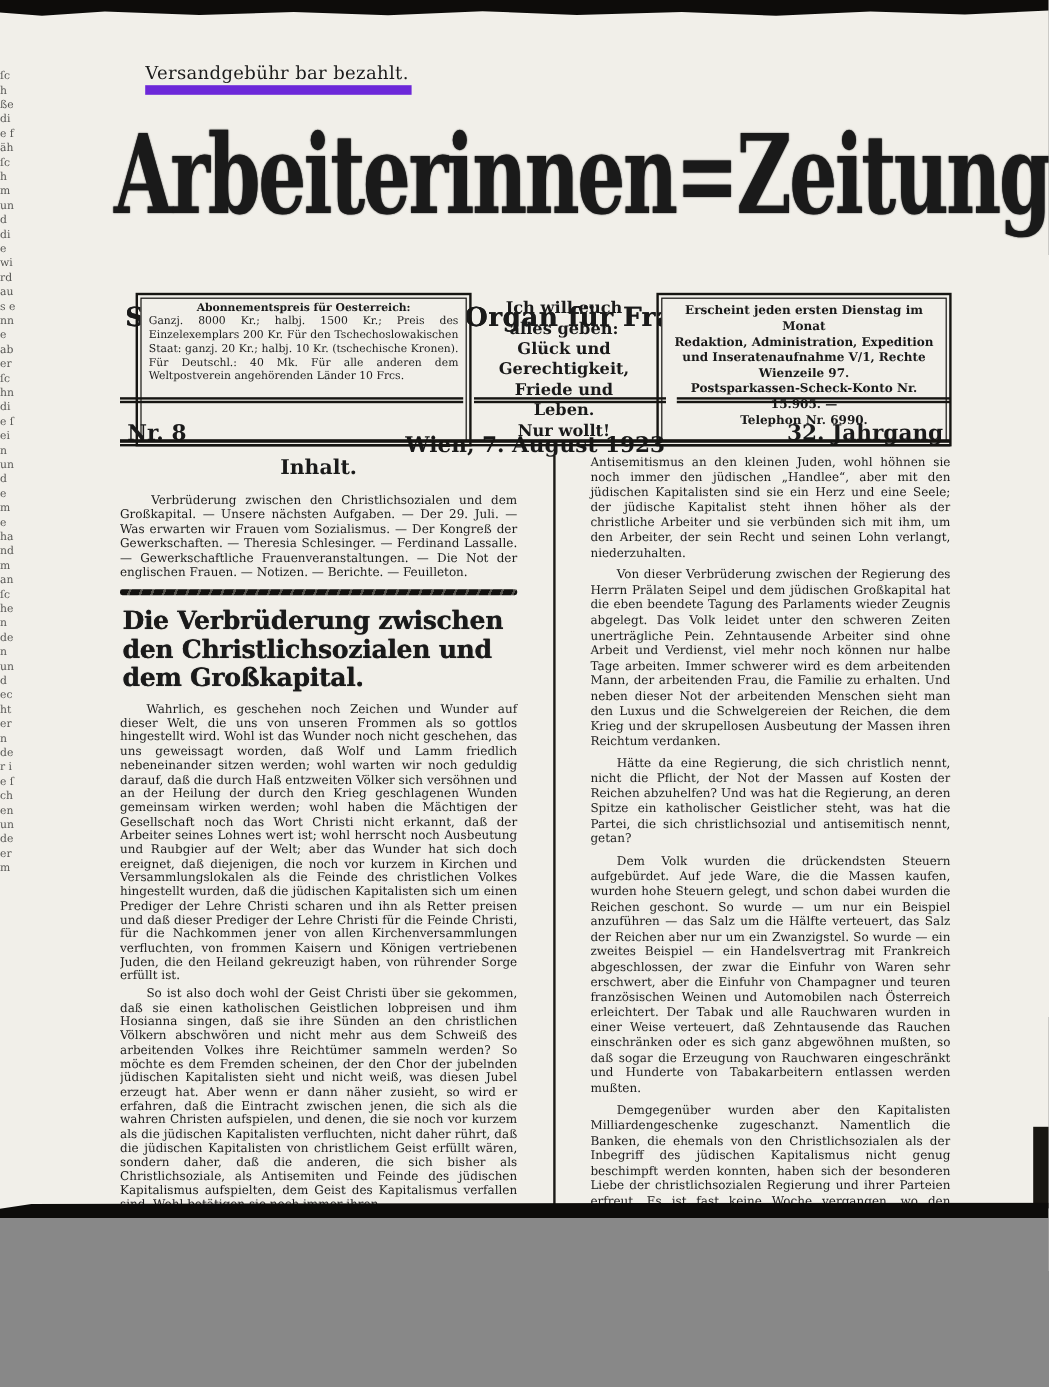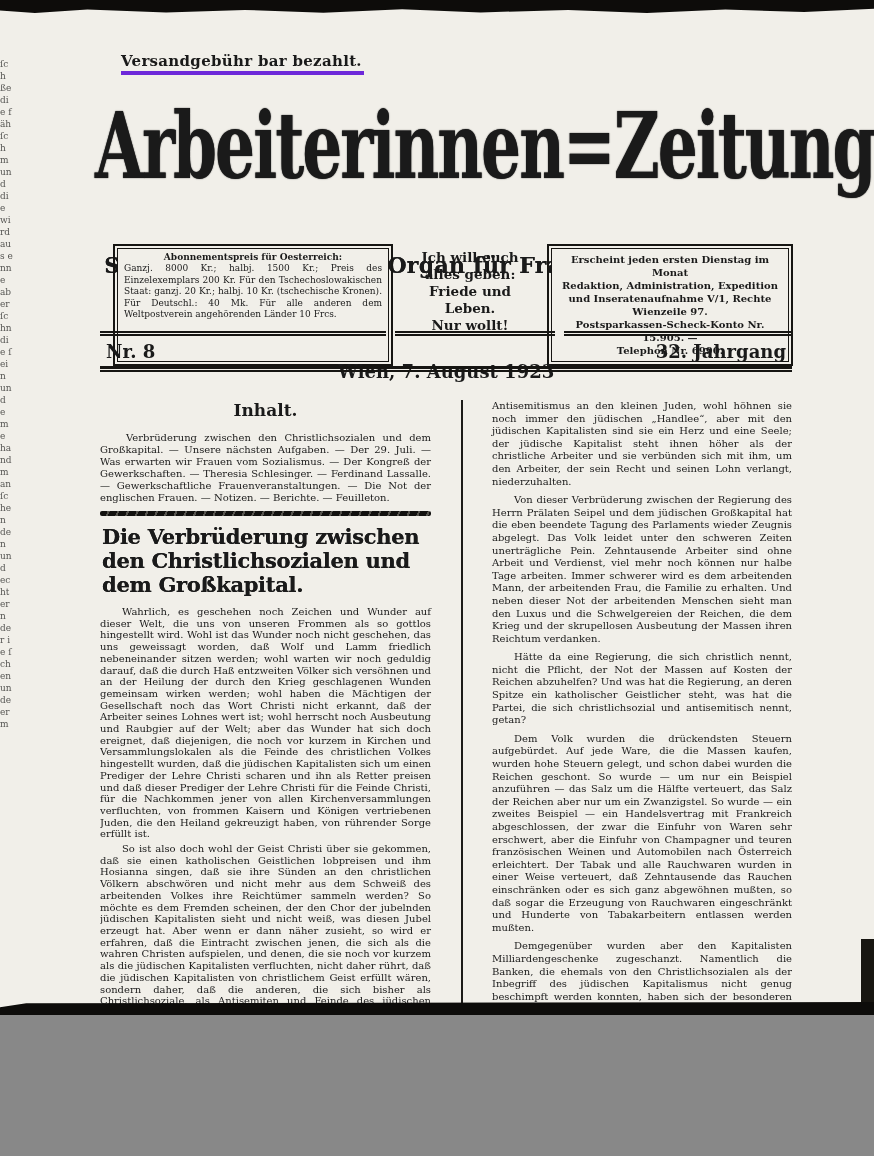--- a/index.html
+++ b/index.html
@@ -16,22 +16,22 @@
   .torn-bottom { position:absolute; left:0; bottom:0; width:874px; height:13px; background:#0d0c0a;
     clip-path: polygon(0 40%,3% 10%,100% 0,100% 100%,0 100%); }
   .right-edge-strip { position:absolute; right:0; bottom:8px; width:13px; height:68px; background:#181611; }
   .edge-strip {
     position:absolute; left:0; top:58px; width:13px; height:1050px; overflow:hidden;
     font-size:9px; line-height:12px; color:#3a3a38; word-break:break-all;
     filter:blur(0.45px); opacity:0.85;
   }
   
   .mail-note {
-    position:absolute; left:121px; top:52px; font-weight:bold; font-size:15px;
-    border-bottom:4px solid #6d28d9; padding:0 2px 1px 0; letter-spacing:0.3px;
+    position:absolute; left:121px; top:52px; font-weight:normal; font-size:15px;
+    border-bottom:8px solid #6d28d9; padding:0 2px 1px 0; letter-spacing:0.3px;
   }
   .masthead {
     position:absolute; left:95px; top:92px; width:700px; margin:0; text-align:center;
     font-size:63px; font-weight:bold; letter-spacing:-2px; white-space:nowrap;
     transform:scaleY(1.45); transform-origin:top center; text-shadow:0 0 1px #111;
   }
   .subtitle {
     position:absolute; left:100px; top:212px; width:692px; text-align:center;
     font-weight:bold; font-size:22px; letter-spacing:0.3px; text-shadow:0 0 0.5px #222;margin-top:40px;
   }
@@ -44,30 +44,30 @@
   .sub-box .box-title { display:block; text-align:center; font-weight:bold; }
   .motto { flex:1; text-align:center; font-weight:bold; font-size:13.5px; line-height:17px; padding-top:1px; }
   .motto .m0 { font-size:15px; }
   .pub-box { width:238px; padding:4px 6px; font-size:10px; line-height:13px; text-align:center; font-weight:bold; }
   
   .rule-row { position:absolute; left:100px; width:692px; display:flex; gap:9px; }
   .rr-top { top:331px; }
   .double-rule { height:5px; border-top:2px solid #161512; border-bottom:2px solid #161512; box-sizing:border-box; }
   .seg1 { width:286px; } .seg2 { width:160px; } .seg3 { flex:1; }
   .dateline {
-    position:absolute; left:100px; top:338px; width:692px; display:flex; align-items:flex-start;
+    position:absolute; left:100px; top:338px; width:692px; display:flex; align-items:center;
     font-weight:bold; font-size:18px; padding:3px 6px 0; box-sizing:border-box;
   }
   .dl-issue { flex:1; text-align:left; }
   .dl-date  { flex:1.3; text-align:center;margin-top:20px; }
   .dl-vol   { flex:1; text-align:right; }
   .rule-below { position:absolute; left:100px; top:366px; width:692px; height:6px;
     border-top:3px solid #161512; border-bottom:2px solid #161512; box-sizing:border-box; }
   
-  .columns { position:absolute; left:100px; top:400px; width:692px; height:732px; display:flex; overflow:hidden;gap:24px; }
+  .columns { position:absolute; left:100px; top:380px; width:692px; height:732px; display:flex; overflow:hidden;gap:24px; }
   .col-left { width:331px; }
   .col-divider { width:2px; background:#1c1b18; margin:0 5px 0 6px; }
   .col-right { flex:1; }
   .inhalt-head { text-align:center; font-weight:bold; font-size:17px; margin:0 0 3px; }
   .inhalt-body { font-size:10px; line-height:12px; text-align:justify; text-indent:26px; margin:12px 0 7px; }
   .deco-rule { height:5px; margin:2px 0 9px; background:repeating-linear-gradient(112deg,#12110f 0 7px,#55534d 7px 9px); border-radius:2px; }
   .article-head { font-weight:bold; font-size:21px; line-height:24px; margin:0 2px 9px; letter-spacing:-0.3px; text-shadow:0 0 0.6px #222; }
   .body-p { font-size:10px; line-height:11.7px; text-align:justify; text-indent:22px; margin:0 0 3px; }
   .col-right .body-p { line-height:12.6px; margin:0 0 6px; }
   .p-first { text-indent:0; }
@@ -85,20 +85,21 @@
   <h1 class="masthead">Arbeiterinnen=Zeitung</h1>
   <div class="subtitle">Sozialdemokratisches Organ für Frauen und Mädchen</div>
 
   <div class="header-row">
     <div class="frame-box sub-box">
       <span class="box-title">Abonnementspreis für Oesterreich:</span>
       <span>Ganzj. 8000 Kr.; halbj. 1500 Kr.; Preis des Einzelexemplars 200 Kr. Für den Tschechoslowakischen Staat: ganzj. 20 Kr.; halbj. 10 Kr. (tschechische Kronen). Für Deutschl.: 40 Mk. Für alle anderen dem Weltpostverein angehörenden Länder 10 Frcs.</span>
     </div>
     <div class="motto">
       <div>Ich will euch alles geben:</div>
+      <div>Glück und Gerechtigkeit,</div>
       <div>Friede und Leben.</div>
       <div>Nur wollt!</div>
     </div>
     <div class="frame-box pub-box">
       <div>Erscheint jeden ersten Dienstag im Monat</div>
       <div>Redaktion, Administration, Expedition und Inseratenaufnahme V/1, Rechte Wienzeile 97.</div>
       <div>Postsparkassen-Scheck-Konto Nr. 15.905. —</div>
       <div>Telephon Nr. 6990.</div>
     </div>
   </div>

